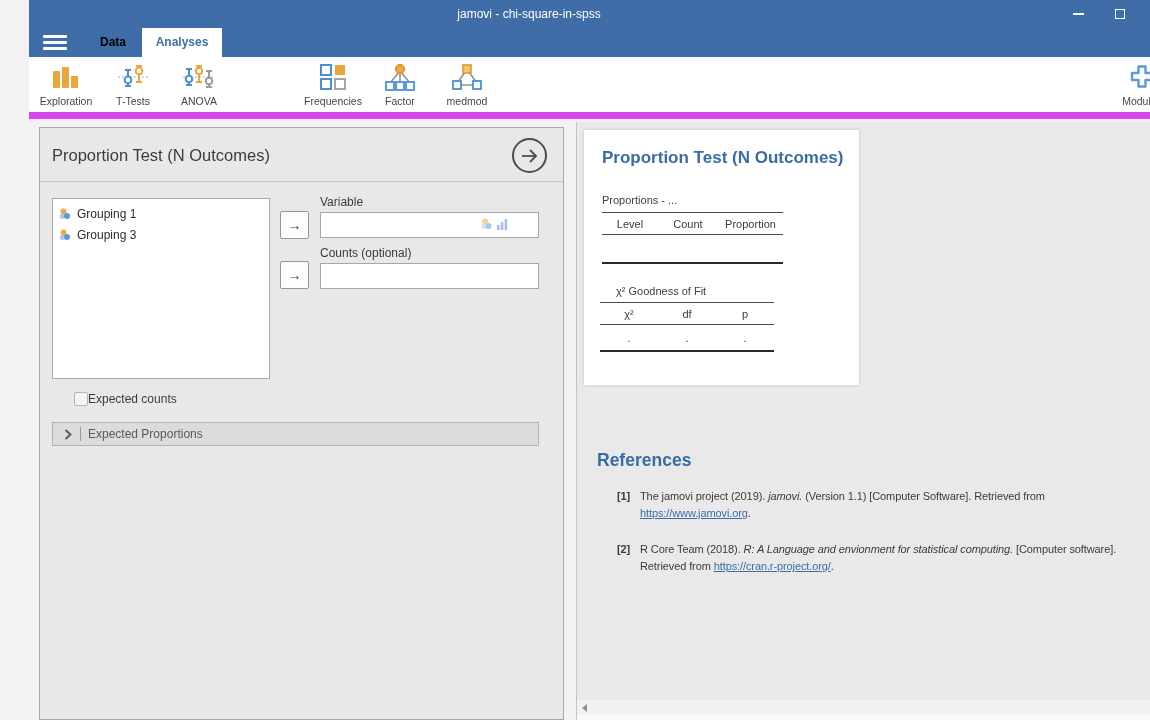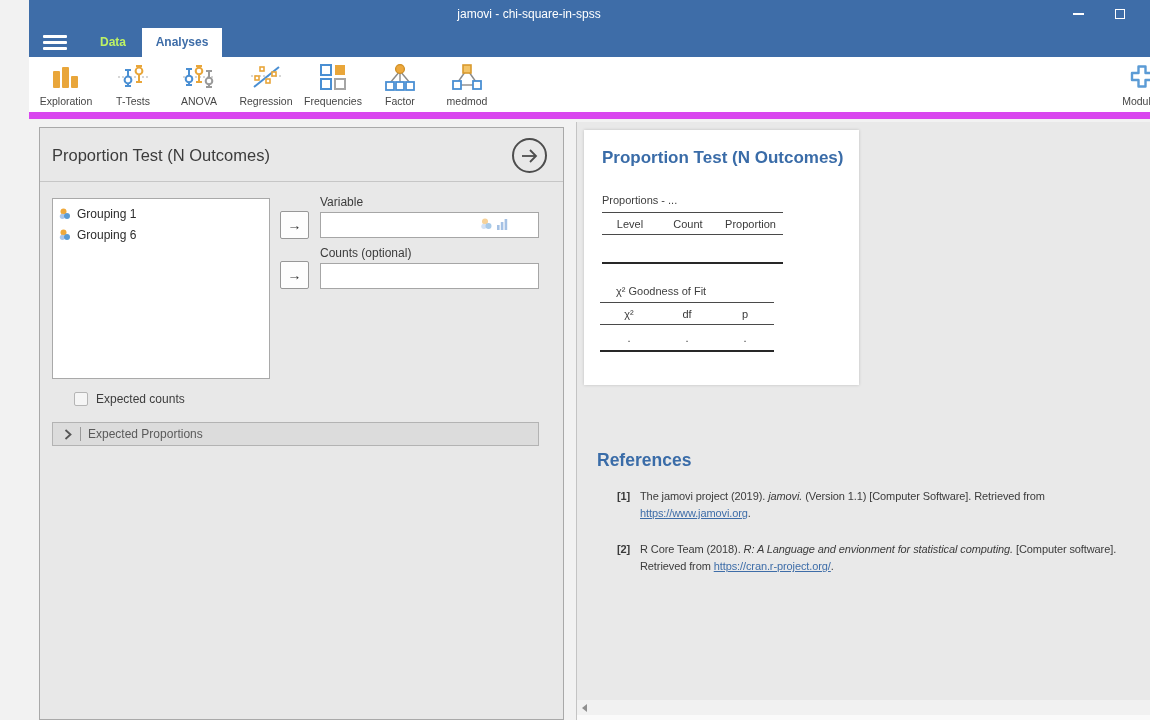--- a/index.html
+++ b/index.html
@@ -12,21 +12,21 @@
   .win-btn { position:absolute; top:0; width:34px; height:28px; display:flex; align-items:center; justify-content:center; color:#fff; }
   .btn-min { right:84px; } .btn-max { right:42px; } .btn-close { right:4px; font-size:16px; }
   .min-glyph { display:block; width:11px; height:2px; background:#fff; }
   .max-glyph { display:block; width:10px; height:10px; border:1.5px solid #fff; }
 
   
   .tabrow { position:absolute; left:0; top:28px; width:1150px; height:29px; background:#3e6da8; }
   .hamburger { position:absolute; left:14px; top:7px; width:24px; height:15px; display:flex; flex-direction:column; justify-content:space-between; cursor:pointer; }
   .hamburger span { display:block; width:24px; height:3px; background:#fff; border-radius:1px; }
   .tab { position:absolute; top:0; height:29px; line-height:29px; text-align:center; font-size:12px; font-weight:bold; }
-  .tab-data { left:55px; width:58px; color:#bef264; }
+  .tab-data { left:55px; width:58px; color:#000000; }
   .tab-analyses { left:113px; width:80px; color:#3e6da8; background:#ffffff; }
   .menu-dots { position:absolute; right:8px; top:7px; width:12px; height:16px; display:flex; flex-direction:column; align-items:center; justify-content:space-between; padding:1px 0; }
   .menu-dots span { width:3px; height:3px; background:#fff; border-radius:50%; }
 
   
   .ribbon { position:absolute; left:0; top:57px; width:1150px; height:62px; background:#ffffff; border-bottom:7px solid #d946ef; }
   .ribbon-item { position:absolute; top:4px; width:70px; height:54px; display:flex; flex-direction:column; align-items:center; justify-content:flex-start; cursor:pointer; }
   .ribbon-item .ric { height:32px; display:flex; align-items:center; }
   .ribbon-item .rlabel { font-size:10.5px; color:#464646; margin-top:2px; white-space:nowrap; }
 
@@ -41,21 +41,21 @@
 
   .xfer-btn { position:absolute; left:240px; width:29px; height:28px; background:#fdfdfd; border:1px solid #979797; border-radius:2px; font-size:14px; color:#333; display:flex; align-items:center; justify-content:center; cursor:pointer; }
   .xfer-1 { top:83px; } .xfer-2 { top:133px; }
 
   .field-label { position:absolute; left:280px; font-size:12px; color:#3c3c3c; }
   .lbl-variable { top:67px; } .lbl-counts { top:118px; }
   .field-input { position:absolute; left:280px; width:219px; height:26px; background:#fff; border:1px solid #a6a6a6; font-size:12px; padding:0 4px; font-family:"Liberation Sans", sans-serif; }
   .inp-variable { top:84px; } .inp-counts { top:135px; }
   .var-icons { position:absolute; left:440px; top:90px; display:flex; align-items:flex-end; gap:4px; opacity:.7; }
 
-  .chk-row { position:absolute; left:12px; top:264px; display:flex; align-items:flex-start; gap:8px; cursor:pointer;padding-left:22px; }
+  .chk-row { position:absolute; left:12px; top:264px; display:flex; align-items:flex-start; gap:0; cursor:pointer;padding-left:22px; }
   .chk-box { width:14px; height:14px; background:#f5f5f5; border:1px solid #b5b5b5; border-radius:2px; }
   .chk-label { font-size:12px; color:#3c3c3c; }
 
   .collapse-bar { position:absolute; left:12px; top:294px; width:487px; height:24px; background:#dcdcdc; border:1px solid #b3b3b3; display:flex; align-items:center; cursor:pointer; }
   .collapse-bar .chev { margin-left:11px; display:flex; align-items:center; }
   .collapse-bar .vsep { width:1px; height:14px; background:#9a9a9a; margin-left:8px; }
   .collapse-bar .clabel { font-size:12px; color:#5a5a5a; margin-left:7px; }
 
   
   .divider { position:absolute; left:535px; top:122px; width:13px; height:598px; background:#f2f2f2; border-right:1px solid #c4c4c4; }
@@ -182,35 +182,20 @@
             <line x1="27" y1="8" x2="27" y2="24"></line>
               <line x1="24" y1="8" x2="30" y2="8"></line>
               <line x1="24" y1="24" x2="30" y2="24"></line>
             <circle cx="27" cy="18" r="3.3" fill="#fff"></circle>
           </g>
         </svg>
       </span>
       <span class="rlabel">ANOVA</span>
     </div>
 
-    <div class="ribbon-item" style="left:202px;">
-      <span class="ric">
-        <svg width="32" height="28" viewBox="0 0 32 28">
-          <line x1="1" y1="13" x2="31" y2="13" stroke="#c9c9c9" stroke-width="1.5" stroke-dasharray="2,2"></line>
-          <line x1="4" y1="24" x2="29" y2="4" stroke="#4a8fd3" stroke-width="2"></line>
-          <g stroke="#e9a63a" stroke-width="1.6" fill="#fff">
-            <rect x="10" y="4" width="4" height="4"></rect>
-            <rect x="5" y="13" width="4" height="4"></rect>
-            <rect x="16" y="16" width="4" height="4"></rect>
-            <rect x="22" y="9" width="4" height="4"></rect>
-          </g>
-        </svg>
-      </span>
-      <span class="rlabel">Regression</span>
-    </div>
 
     <div class="ribbon-item" style="left:269px;">
       <span class="ric">
         <svg width="30" height="28" viewBox="0 0 30 28">
           <rect x="3" y="2" width="10" height="10" fill="#fff" stroke="#4a8fd3" stroke-width="2"></rect>
           <rect x="17" y="2" width="10" height="10" fill="#e9a63a"></rect>
           <rect x="3" y="16" width="10" height="10" fill="#fff" stroke="#4a8fd3" stroke-width="2"></rect>
           <rect x="17" y="16" width="10" height="10" fill="#fff" stroke="#a5a5a5" stroke-width="2"></rect>
         </svg>
       </span>
@@ -283,21 +268,21 @@
           <circle cx="8" cy="8" r="3" fill="#5b9bd5"></circle>
         </svg>
         <span>Grouping 1</span>
       </div>
       <div class="list-item">
         <svg width="12" height="12" viewBox="0 0 12 12">
           <circle cx="4.5" cy="3.5" r="3" fill="#efa93c"></circle>
           <circle cx="3.4" cy="8.3" r="2.6" fill="#aac6ea"></circle>
           <circle cx="8" cy="8" r="3" fill="#5b9bd5"></circle>
         </svg>
-        <span>Grouping 6</span>
+        <span>Grouping 3</span>
       </div>
     </div>
 
     <div class="xfer-btn xfer-1">
         <span>→</span>
       </div>
     <div class="xfer-btn xfer-2">
         <span>→</span>
       </div>
 

